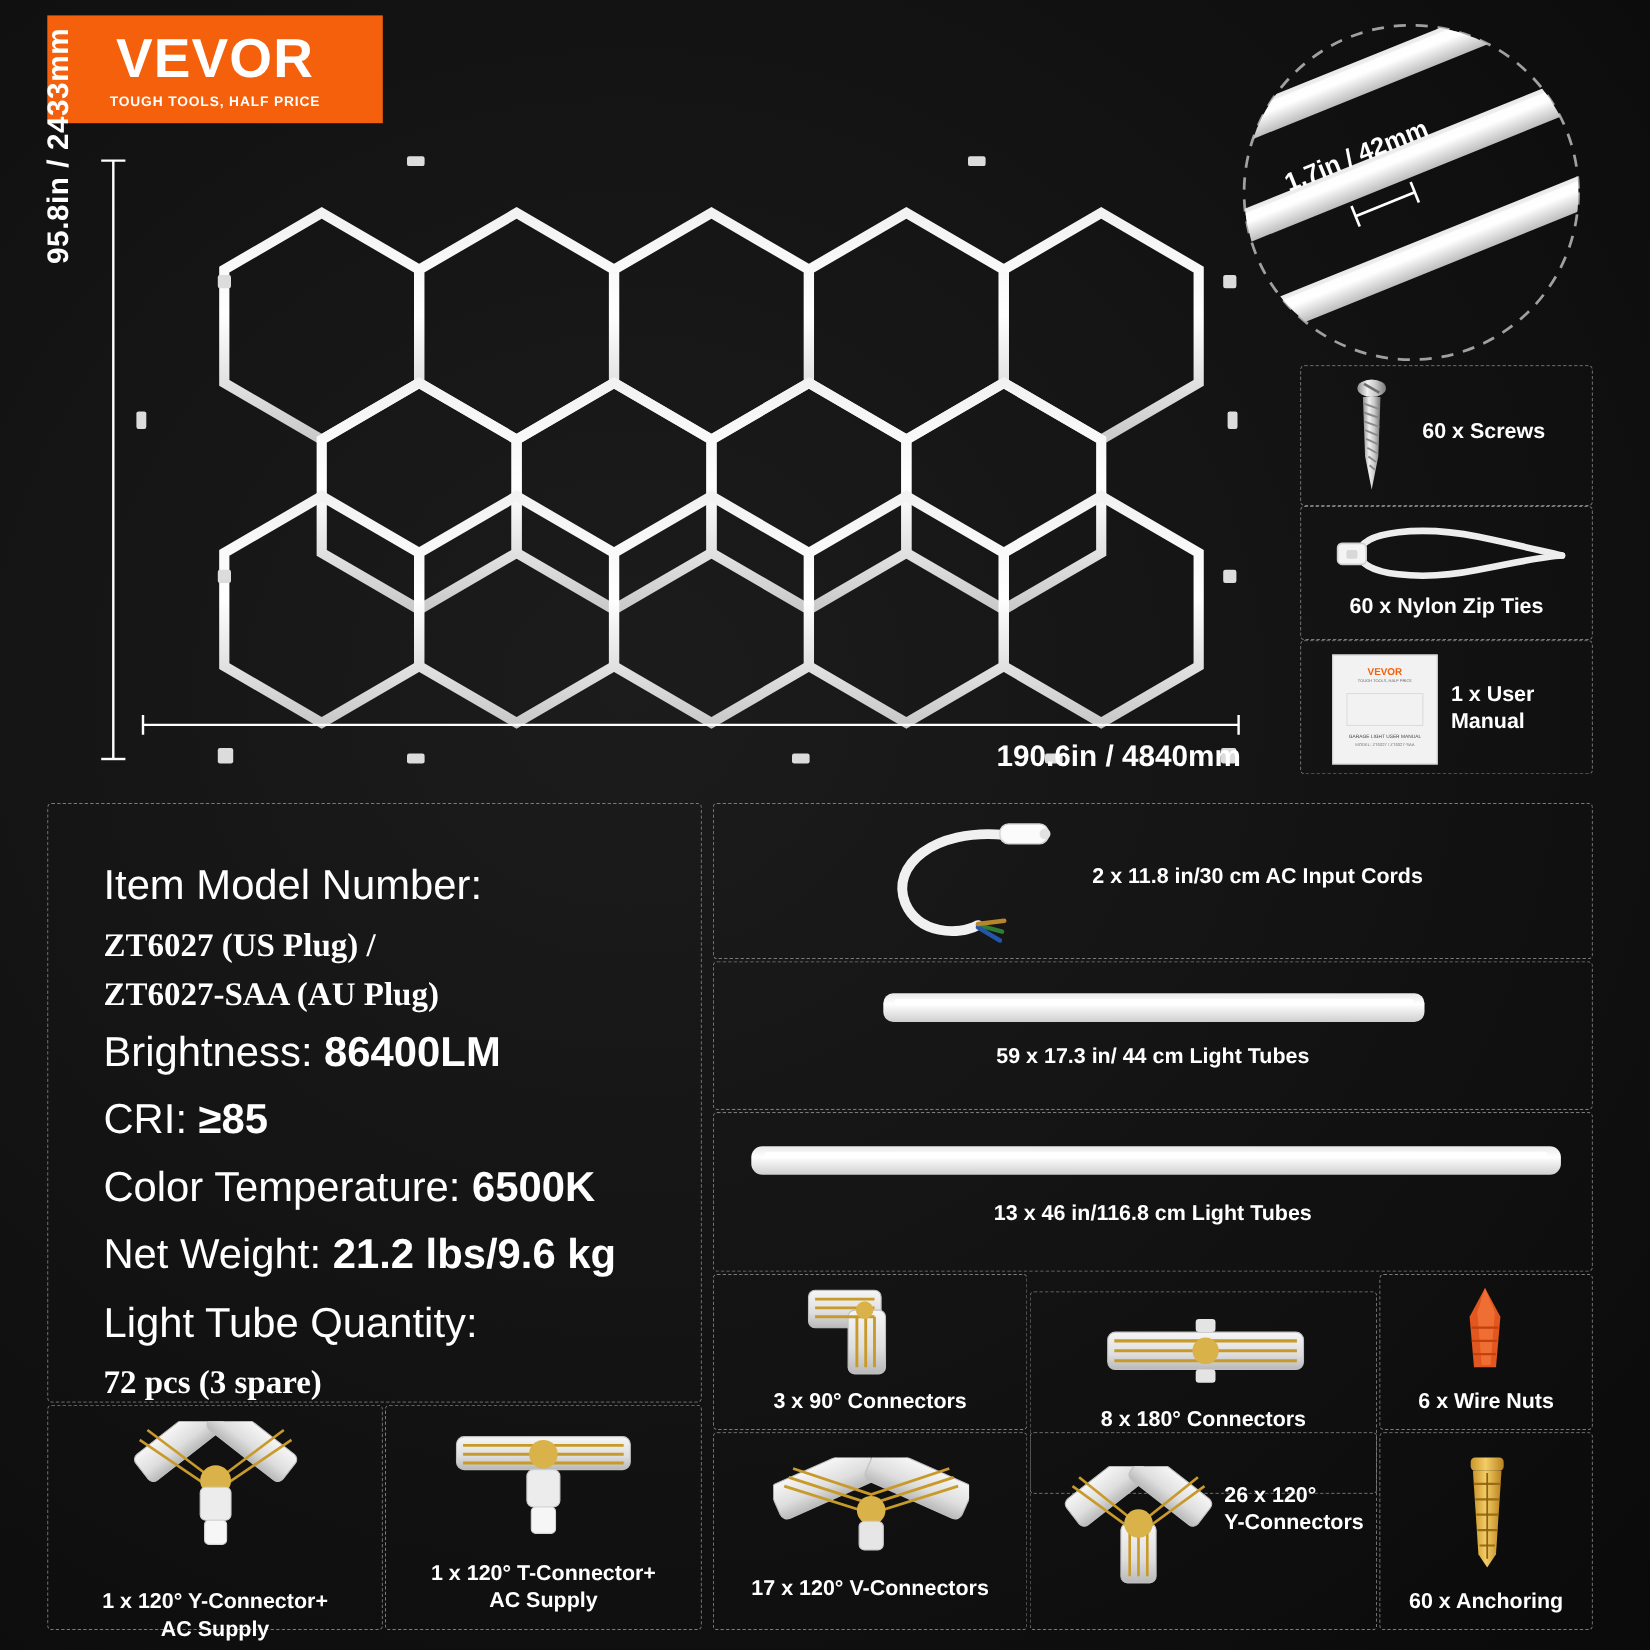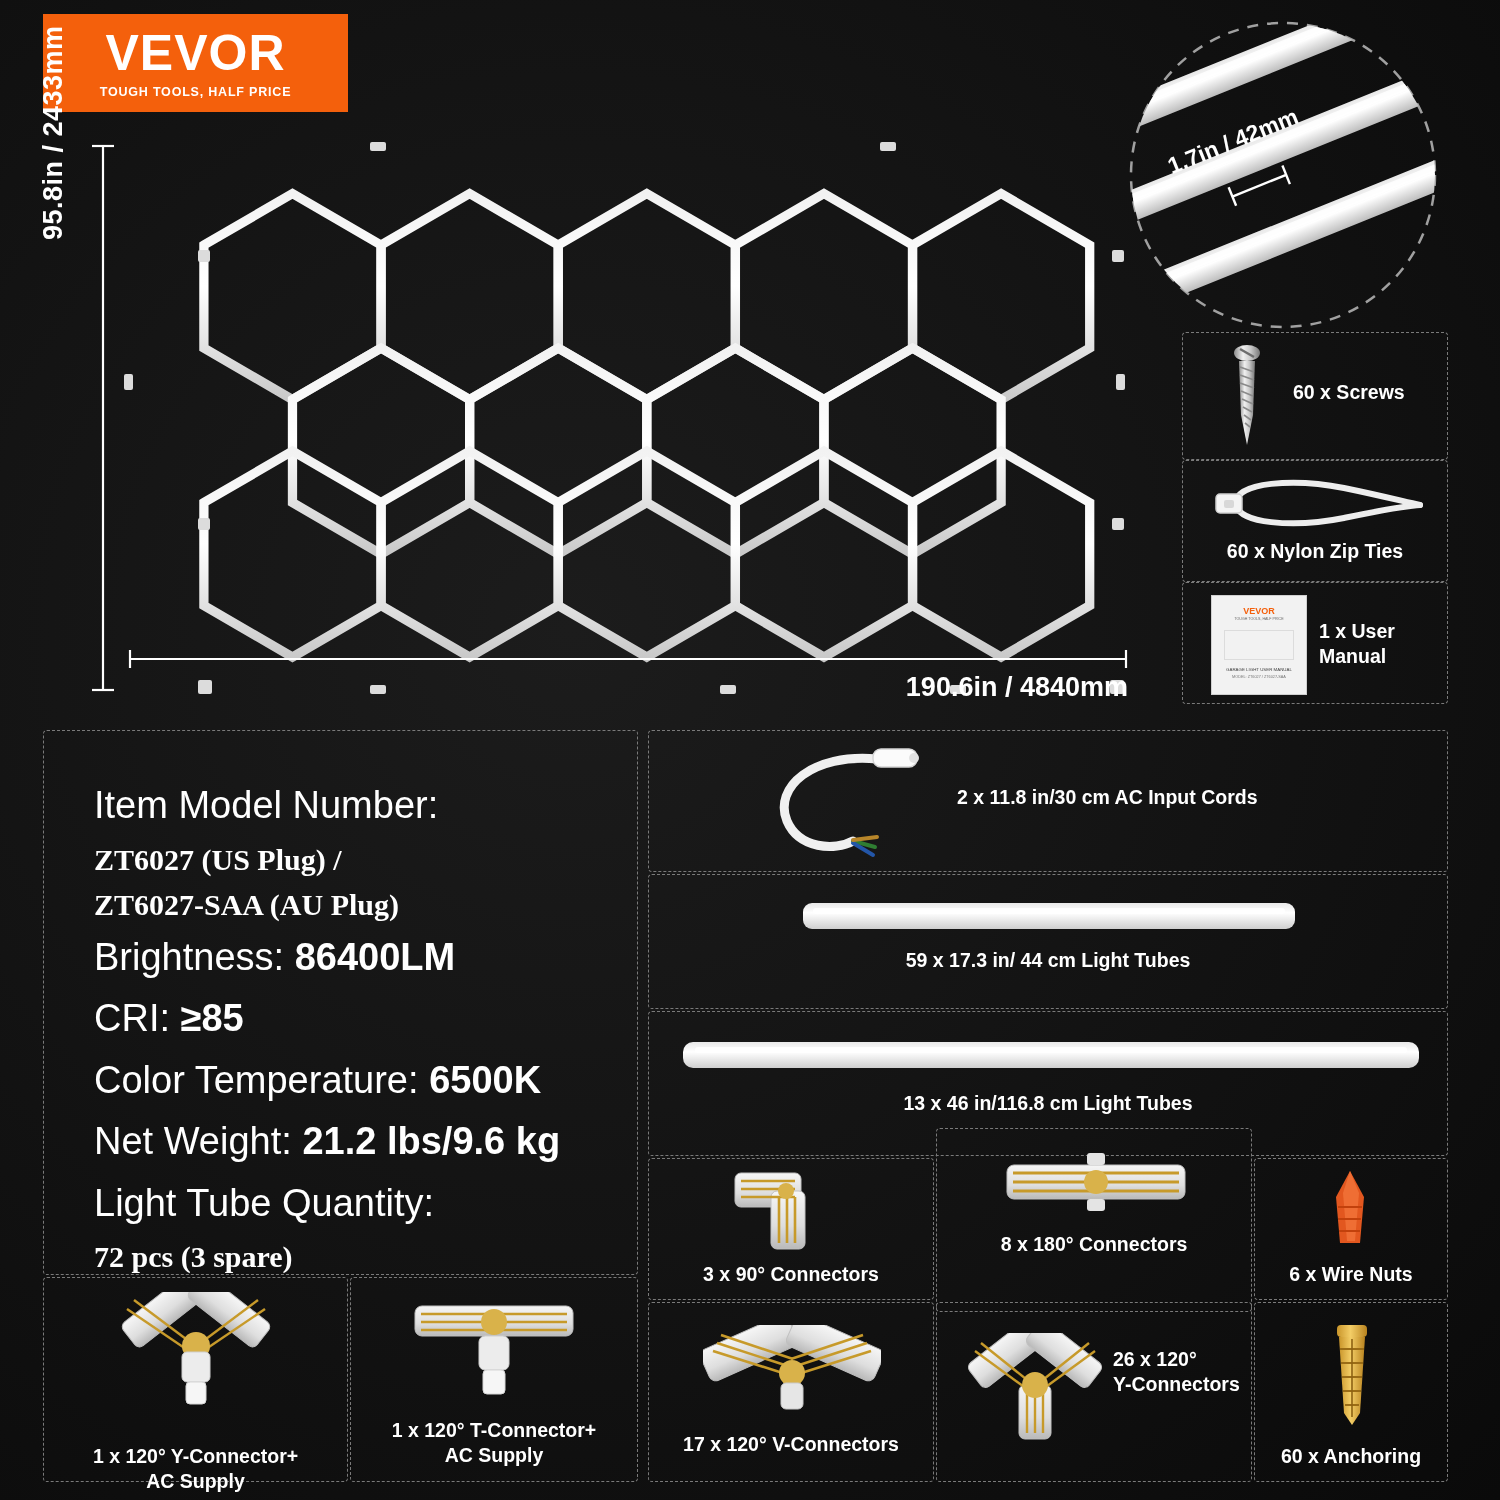--- a/index.html
+++ b/index.html
@@ -74,28 +74,28 @@
   .box-manual { left: 1182px; top: 582px; width: 266px; height: 122px;
     display:flex; align-items:center; }
 
   
   .box-spec { left: 43px; top: 730px; width: 595px; height: 545px; padding: 44px 0 0 50px; }
   .spec-line { font-size: 38px; line-height: 1.62; white-space: nowrap; }
   .spec-line b { font-weight: bold; }
   .spec-strong { font-size: 30px; font-weight: bold; line-height: 1.5; white-space: nowrap; font-family: Liberation Serif, serif; }
 
   
-  .box-cord { left: 648px; top: 730px; width: 800px; height: 142px; }
+  .box-cord { left: 648px; top: 730px; width: 800px; height: 142px; padding-left: 36px; }
   
   .box-tube1 { left: 648px; top: 874px; width: 800px; height: 135px; }
   .box-tube2 { left: 648px; top: 1011px; width: 800px; height: 145px; }
 
   
   .box-c90  { left: 648px; top: 1158px; width: 286px; height: 142px; }
-  .box-c180 { left: 936px; top: 1128px; width: 316px; height: 184px; }
+  .box-c180 { left: 936px; top: 1174px; width: 316px; height: 184px; }
   .box-nuts { left: 1254px; top: 1158px; width: 194px; height: 142px; }
   .box-v    { left: 648px; top: 1302px; width: 286px; height: 180px; }
   .box-y26  { left: 936px; top: 1302px; width: 316px; height: 180px; }
   .box-anch { left: 1254px; top: 1302px; width: 194px; height: 180px; }
   .box-ysup { left: 43px; top: 1277px; width: 305px; height: 205px; }
   .box-tsup { left: 350px; top: 1277px; width: 288px; height: 205px; }
 
   .box-inner { position: relative; width: 100%; height: 100%; }
   .cap-center { position:absolute; left:0; right:0; text-align:center; }
   .art { position: absolute; }

